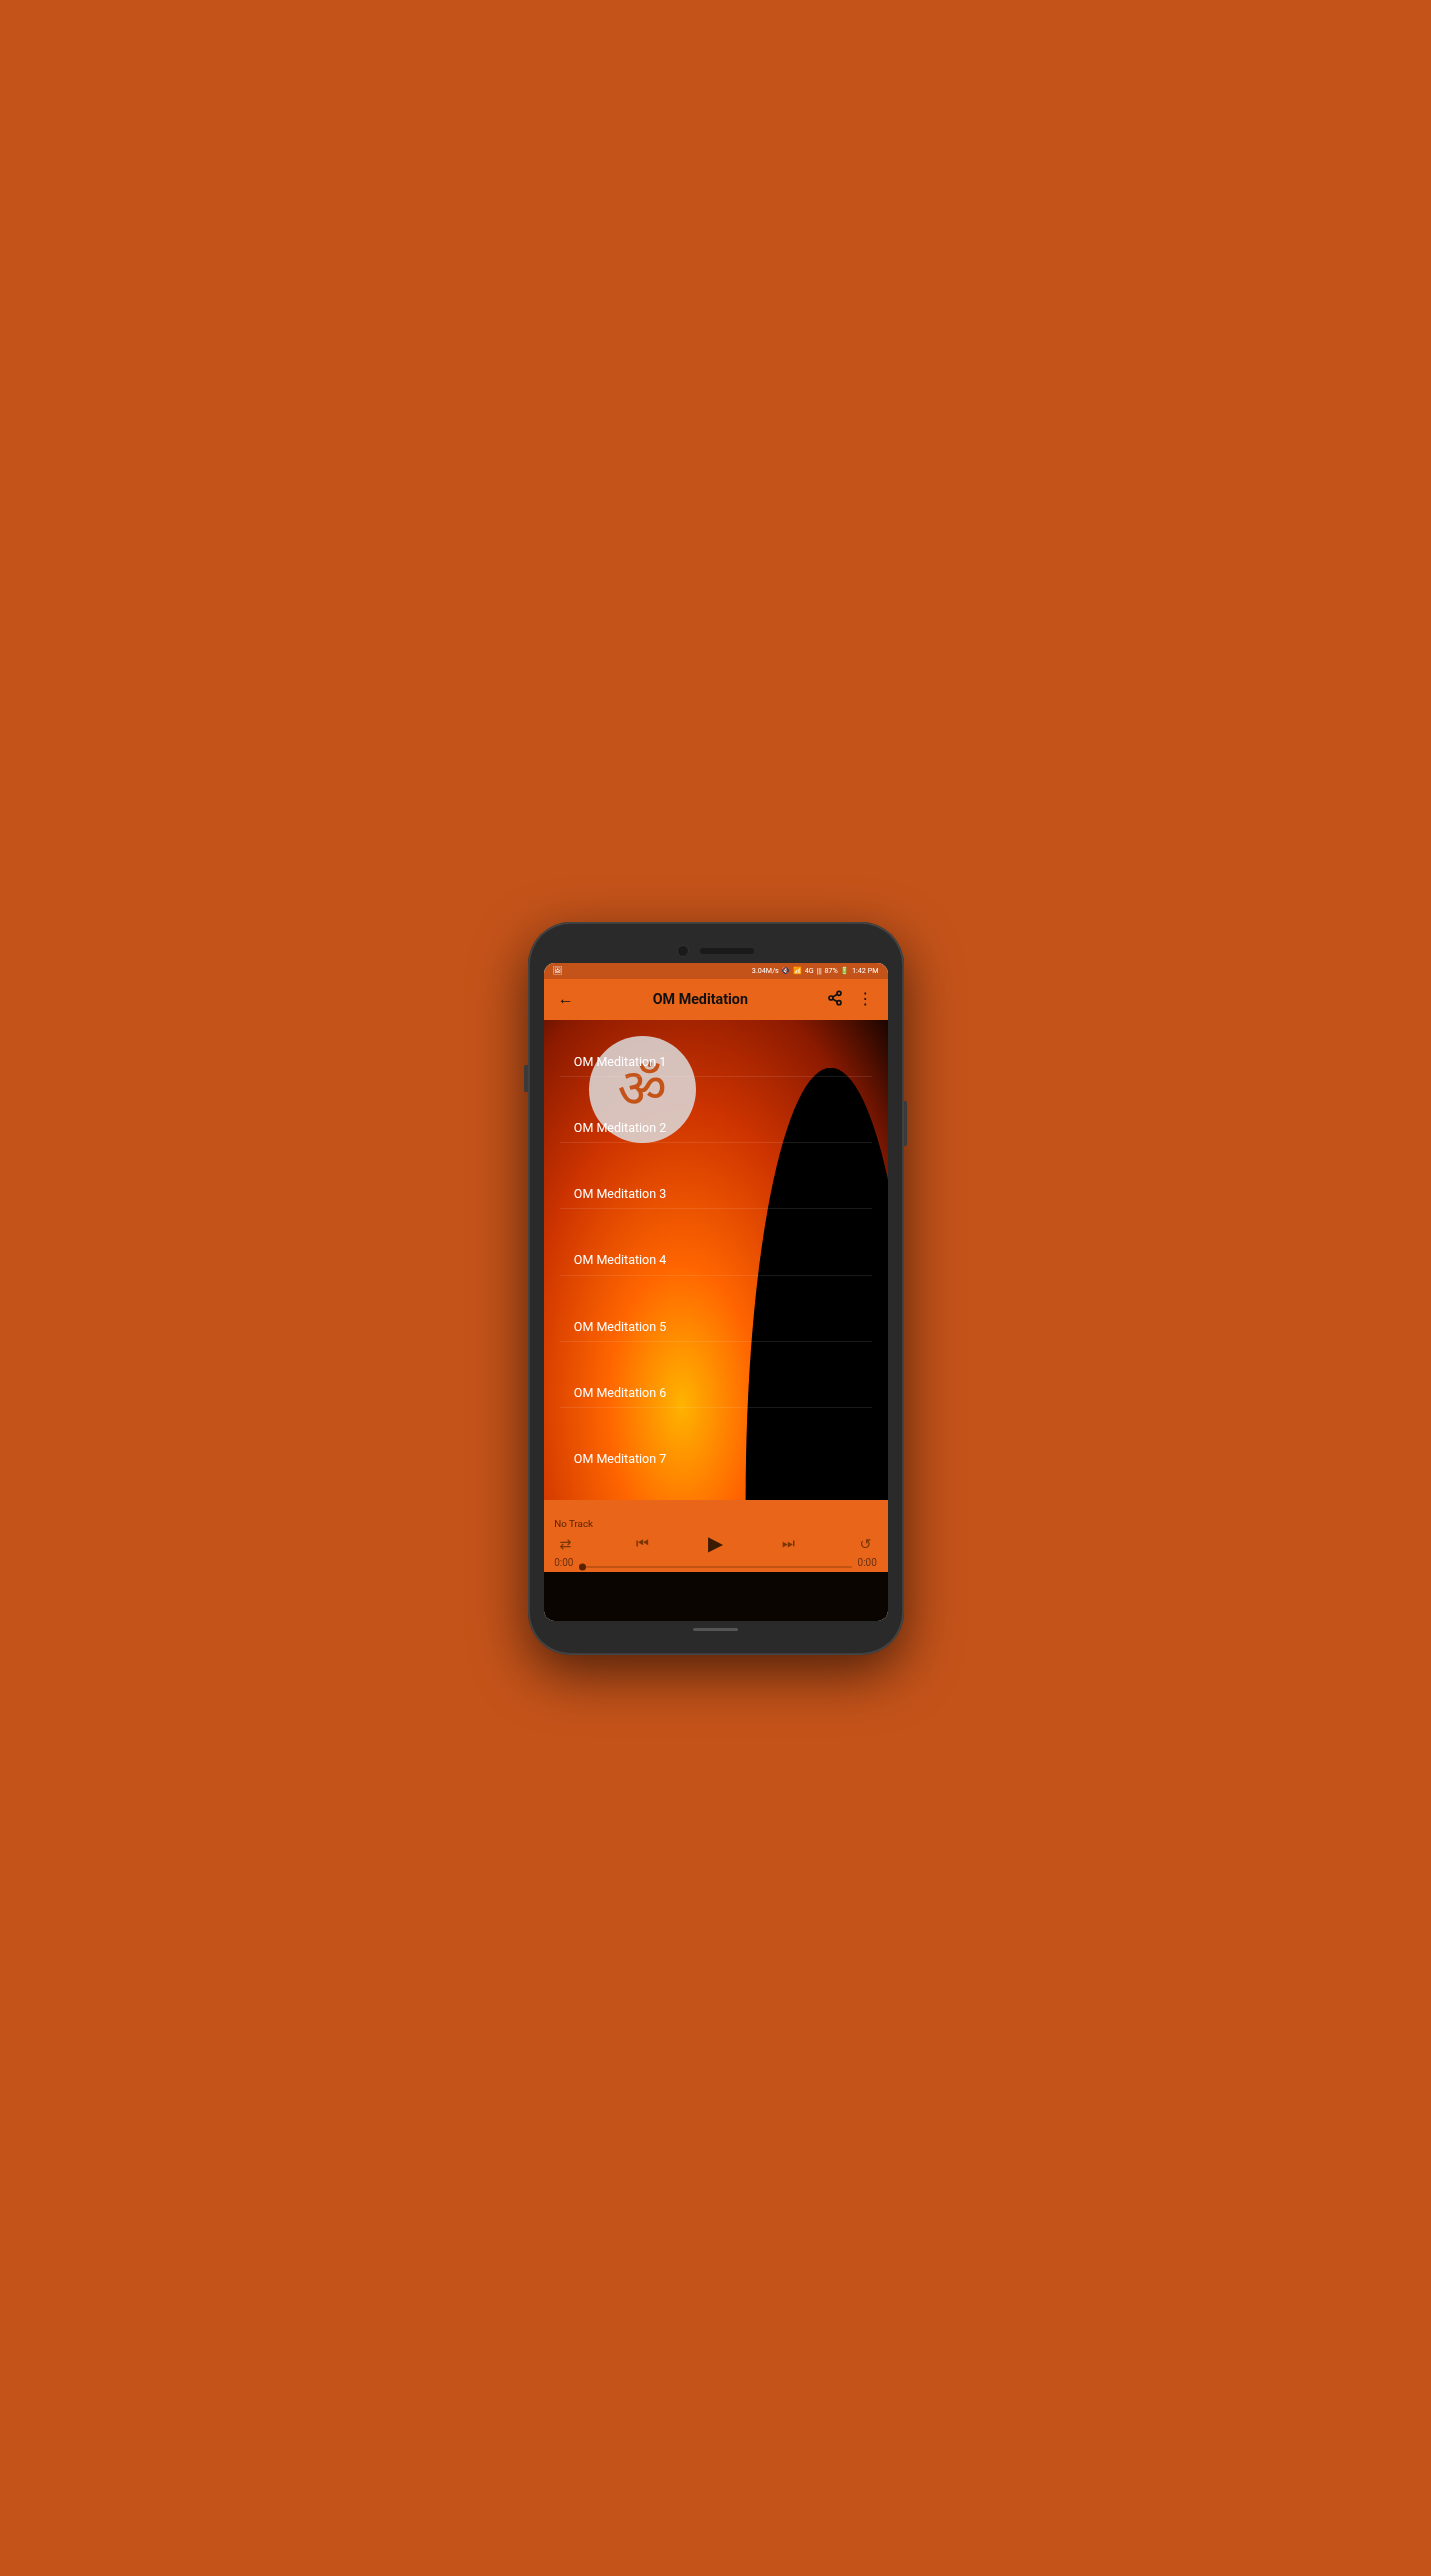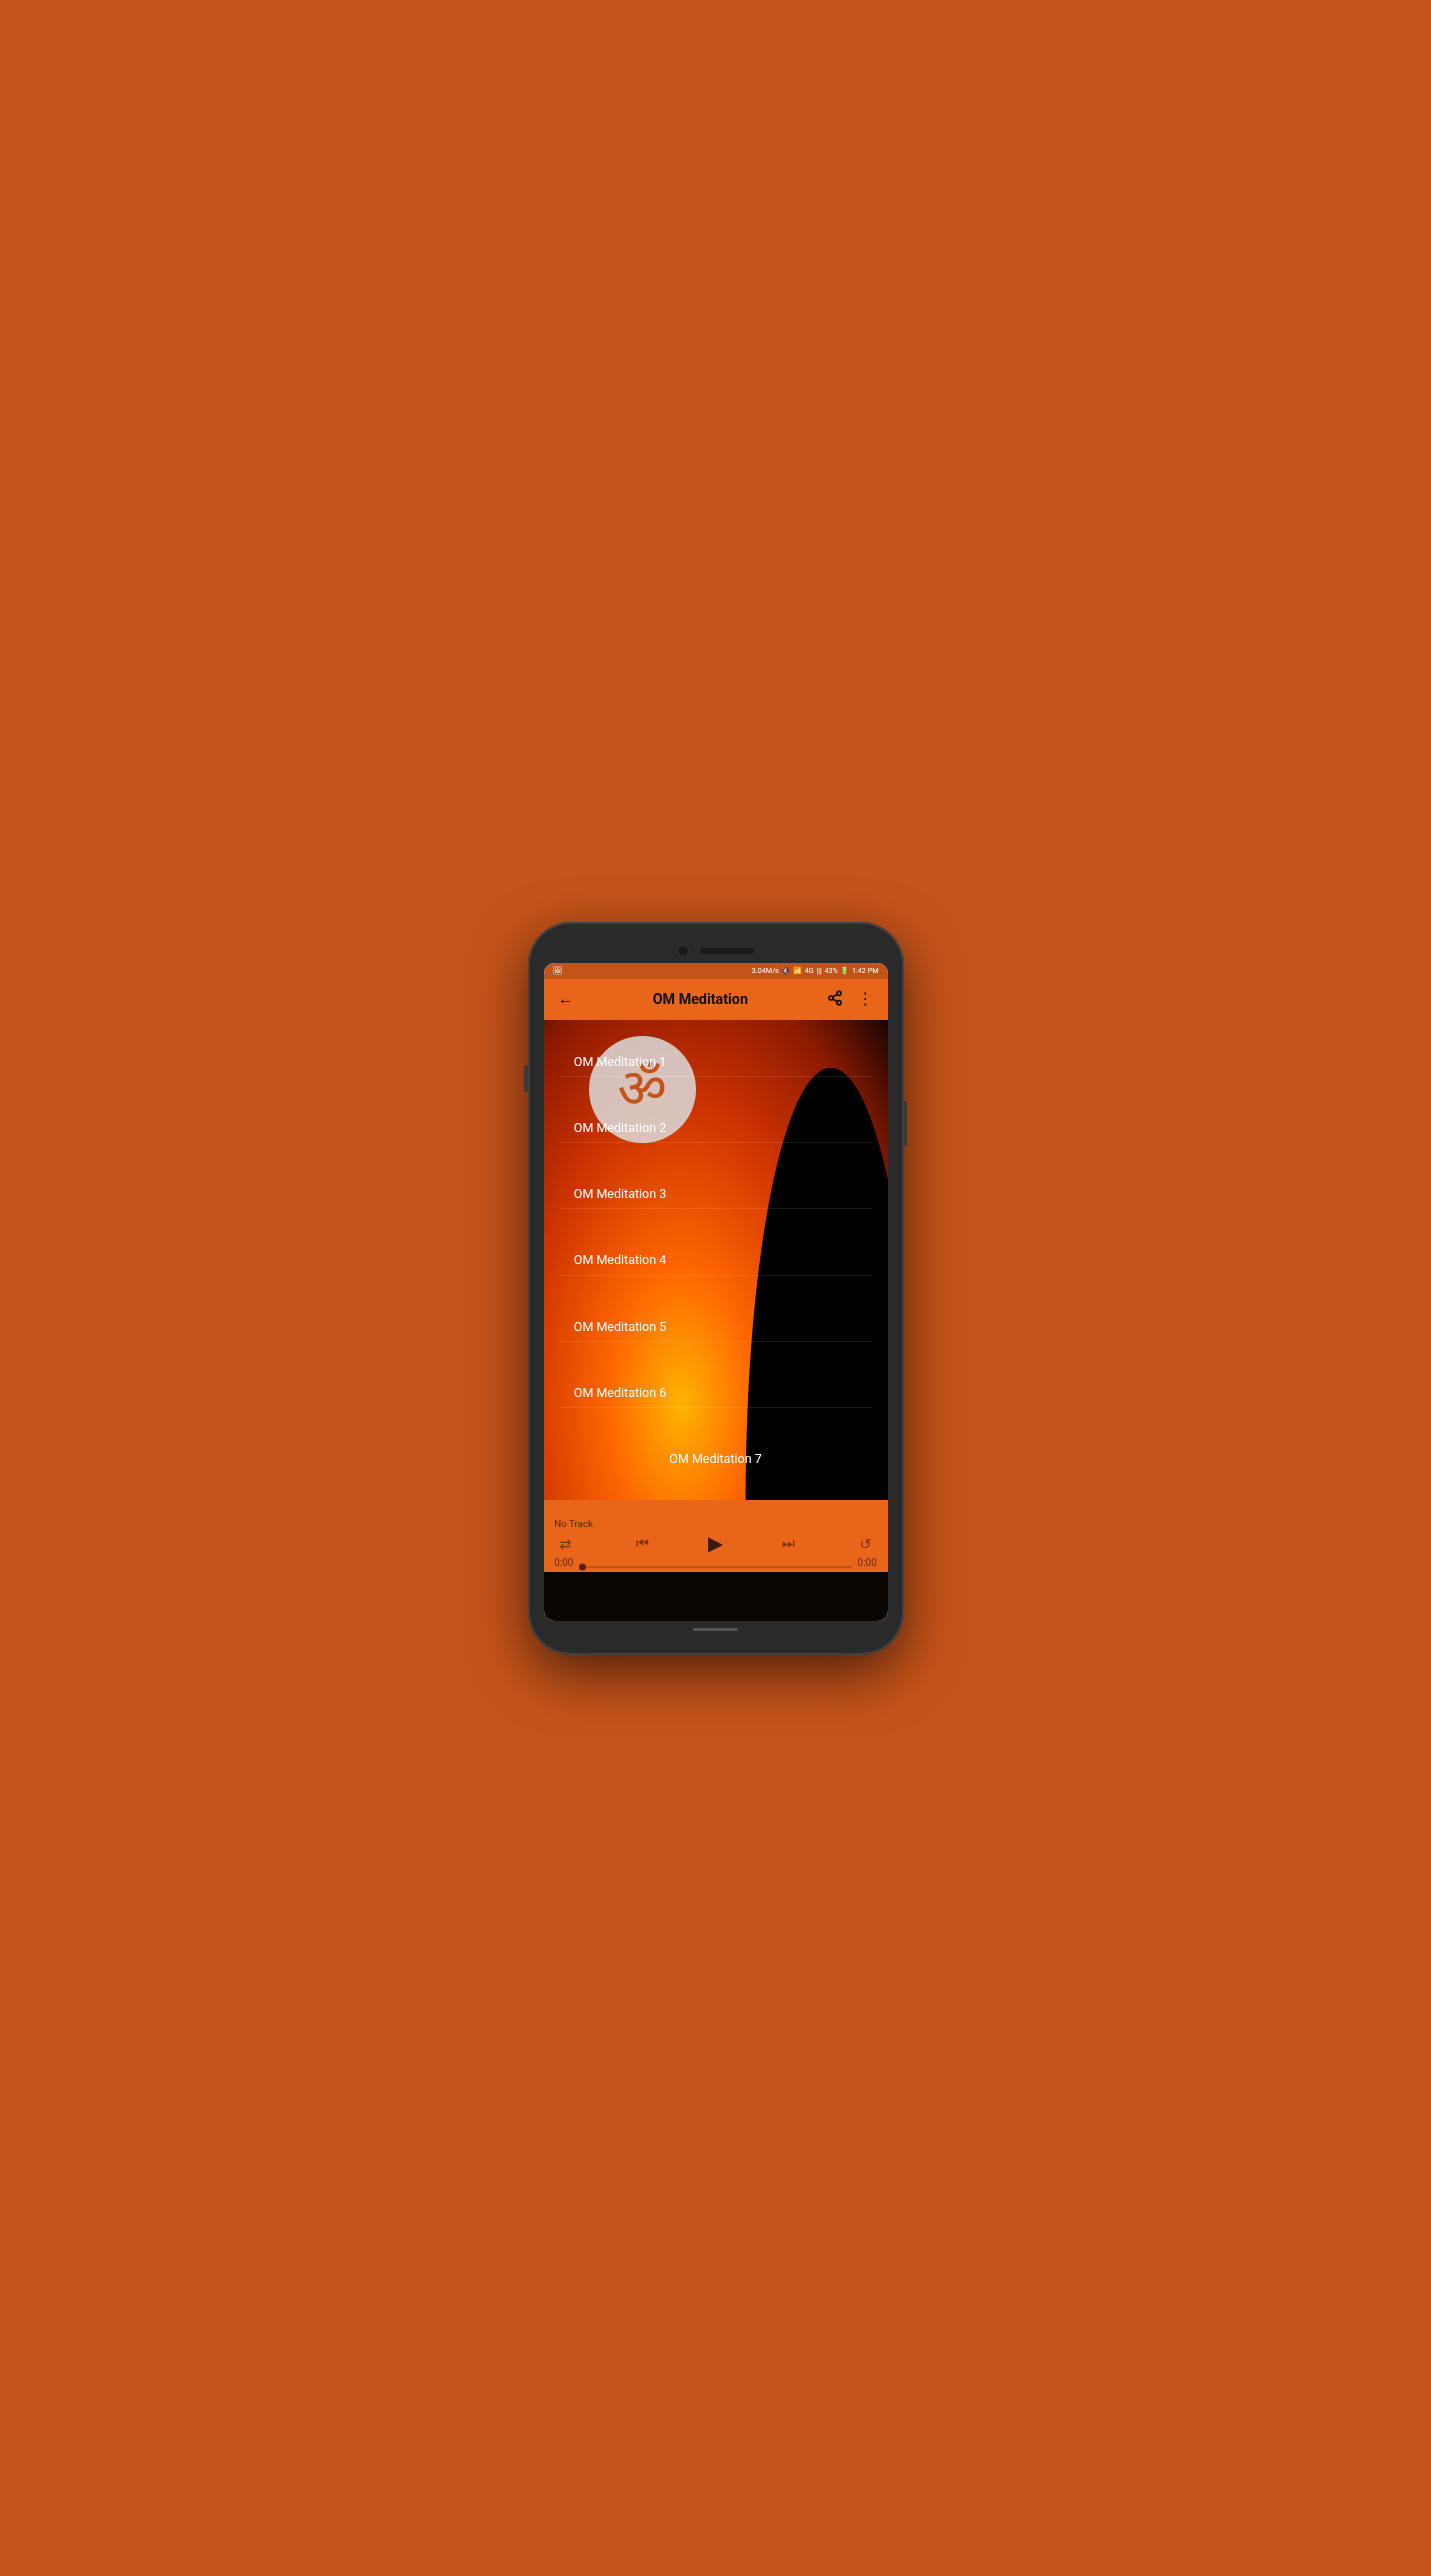--- a/index.html
+++ b/index.html
@@ -189,21 +189,20 @@
       padding: 7.2px 14.3px;
       color: #fff;
       font-size: 12.5px;
       font-weight: 400;
       cursor: pointer;
       border-bottom: 0.9px solid rgba(255,255,255,0.1);
     }
 
     .track-item:last-child {
       border-bottom: none;
-      text-align: center;
     }
 
     
     .player-section {
       background: #E8651A;
       padding: 5.4px 10.7px 3.6px;
       flex-shrink: 0;
     }
 
     .player-track-name {
@@ -321,21 +320,21 @@
     <div class="status-bar">
       <div class="status-left">
         <span>🖼</span>
       </div>
       <div class="status-right">
         <span>3.04M/s</span>
         <span>🔇</span>
         <span>📶</span>
         <span>4G</span>
         <span>|||</span>
-        <span>43%</span>
+        <span>87%</span>
         <span>🔋</span>
         <span>1:42 PM</span>
       </div>
     </div>
 
     <div class="app-bar">
       <span class="app-bar-icon">←</span>
       <span class="app-bar-title">OM Meditation</span>
       <div class="app-bar-icons">
         <span class="app-bar-icon">

